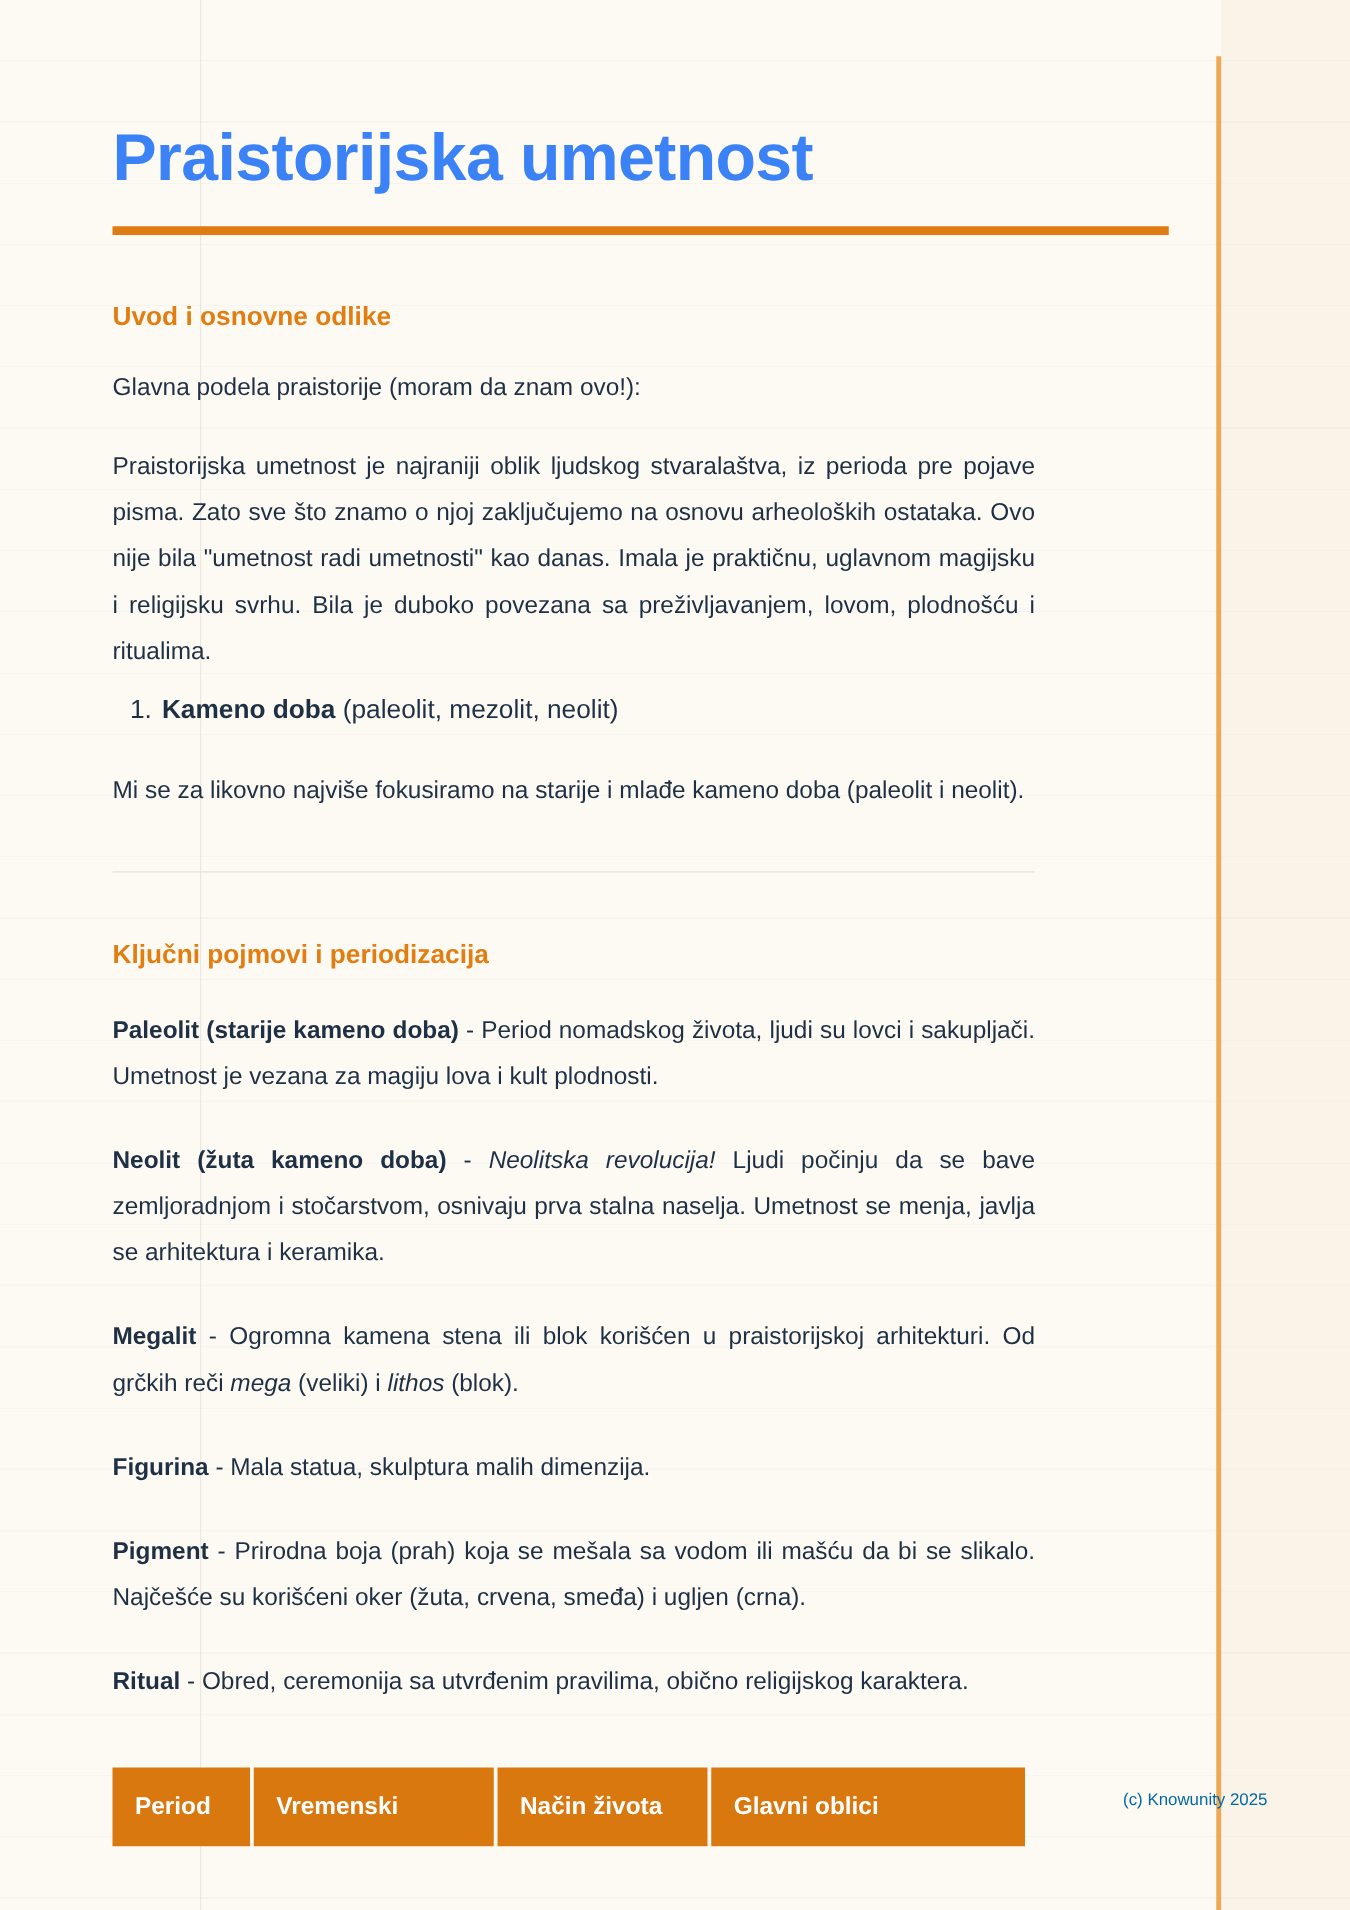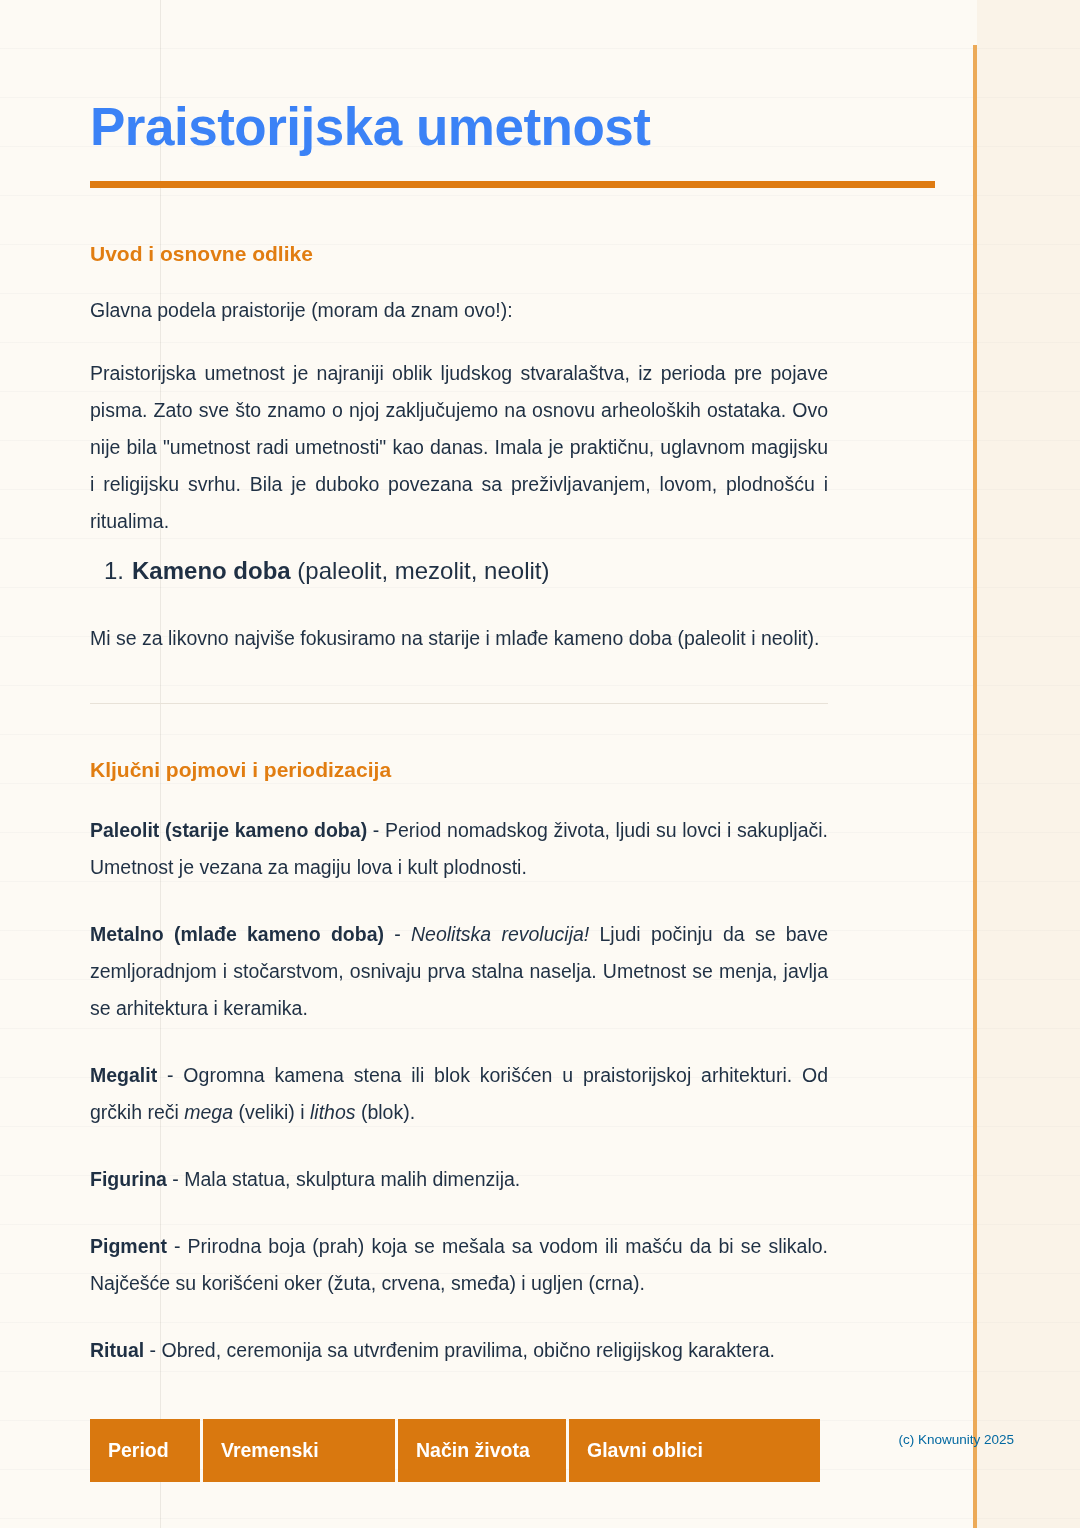--- a/index.html
+++ b/index.html
@@ -25,21 +25,21 @@
   .title-rule { margin-top:24px; width:845px; height:7px; background:#de7b12; }
 
   h2 { margin-top:54px; font-size:21px; font-weight:700; color:#e17d11; }
 
   p { margin-top:26px; font-size:19.5px; line-height:1.9; text-align:justify; }
   .def { margin-top:30px; }
   b { font-weight:700; }
   i { }
 
   .list { margin-top:8px; padding-left:14px; }
-  .li { margin-top:0; font-size:24px; line-height:1.9; }
+  .li { margin-top:0; font-size:21px; line-height:1.9; }
   .num { margin-right:8px; }
 
   .divider { margin-top:46px; border:none; border-top:1px solid #e8e2d8; width:100%; height:0; }
 
   .table-row { margin-top:50px; display:flex; gap:3px; }
   .cell {
     background:#d9780f; color:#ffffff; font-weight:700; font-size:19.5px;
     height:63px; display:flex; align-items:center; padding-left:18px;
   }
   .cell:nth-child(1){ width:110px; }
@@ -72,21 +72,21 @@
   </div>
 
   <p>Mi se za likovno najviše fokusiramo na starije i mlađe kameno doba (paleolit i neolit).</p>
 
   <hr class="divider">
 
   <h2>Ključni pojmovi i periodizacija</h2>
 
   <p class="def"><b>Paleolit (starije kameno doba)</b><span> - Period nomadskog života, ljudi su lovci i sakupljači. Umetnost je vezana za magiju lova i kult plodnosti.</span></p>
 
-  <p class="def"><b>Metalno (mlađe kameno doba)</b><span> - </span><i>Neolitska revolucija!</i><span> Ljudi počinju da se bave zemljoradnjom i stočarstvom, osnivaju prva stalna naselja. Umetnost se menja, javlja se arhitektura i keramika.</span></p>
+  <p class="def"><b>Neolit (žuta kameno doba)</b><span> - </span><i>Neolitska revolucija!</i><span> Ljudi počinju da se bave zemljoradnjom i stočarstvom, osnivaju prva stalna naselja. Umetnost se menja, javlja se arhitektura i keramika.</span></p>
 
   <p class="def"><b>Megalit</b><span> - Ogromna kamena stena ili blok korišćen u praistorijskoj arhitekturi. Od grčkih reči </span><i>mega</i><span> (veliki) i </span><i>lithos</i><span> (blok).</span></p>
 
   <p class="def"><b>Figurina</b><span> - Mala statua, skulptura malih dimenzija.</span></p>
 
   <p class="def"><b>Pigment</b><span> - Prirodna boja (prah) koja se mešala sa vodom ili mašću da bi se slikalo. Najčešće su korišćeni oker (žuta, crvena, smeđa) i ugljen (crna).</span></p>
 
   <p class="def"><b>Ritual</b><span> - Obred, ceremonija sa utvrđenim pravilima, obično religijskog karaktera.</span></p>
 
   <div class="table-row">

